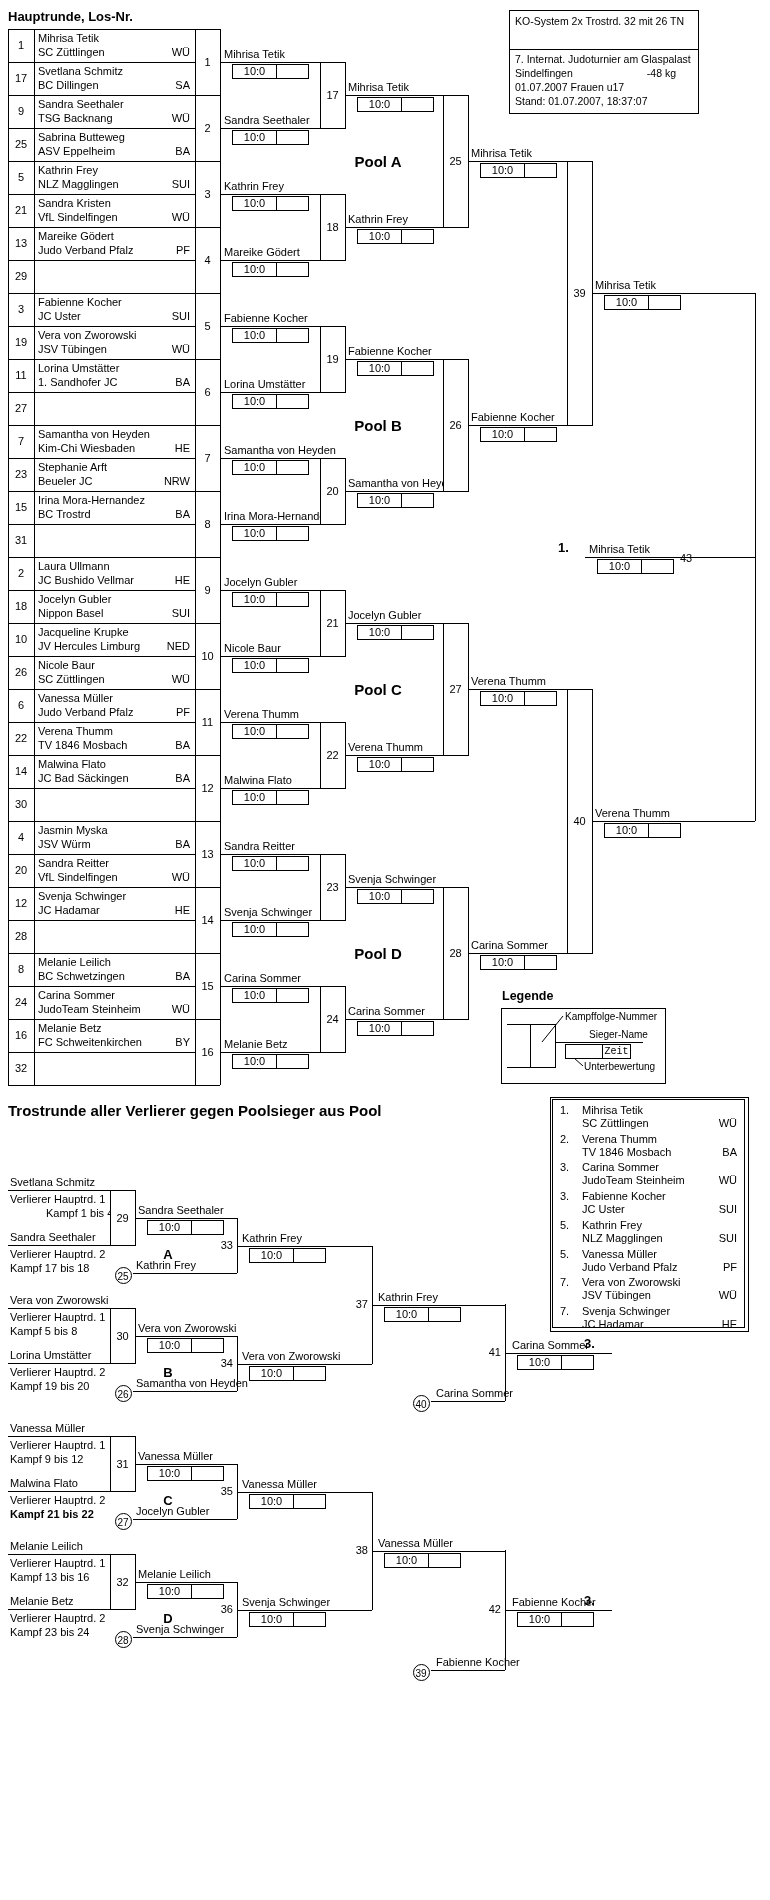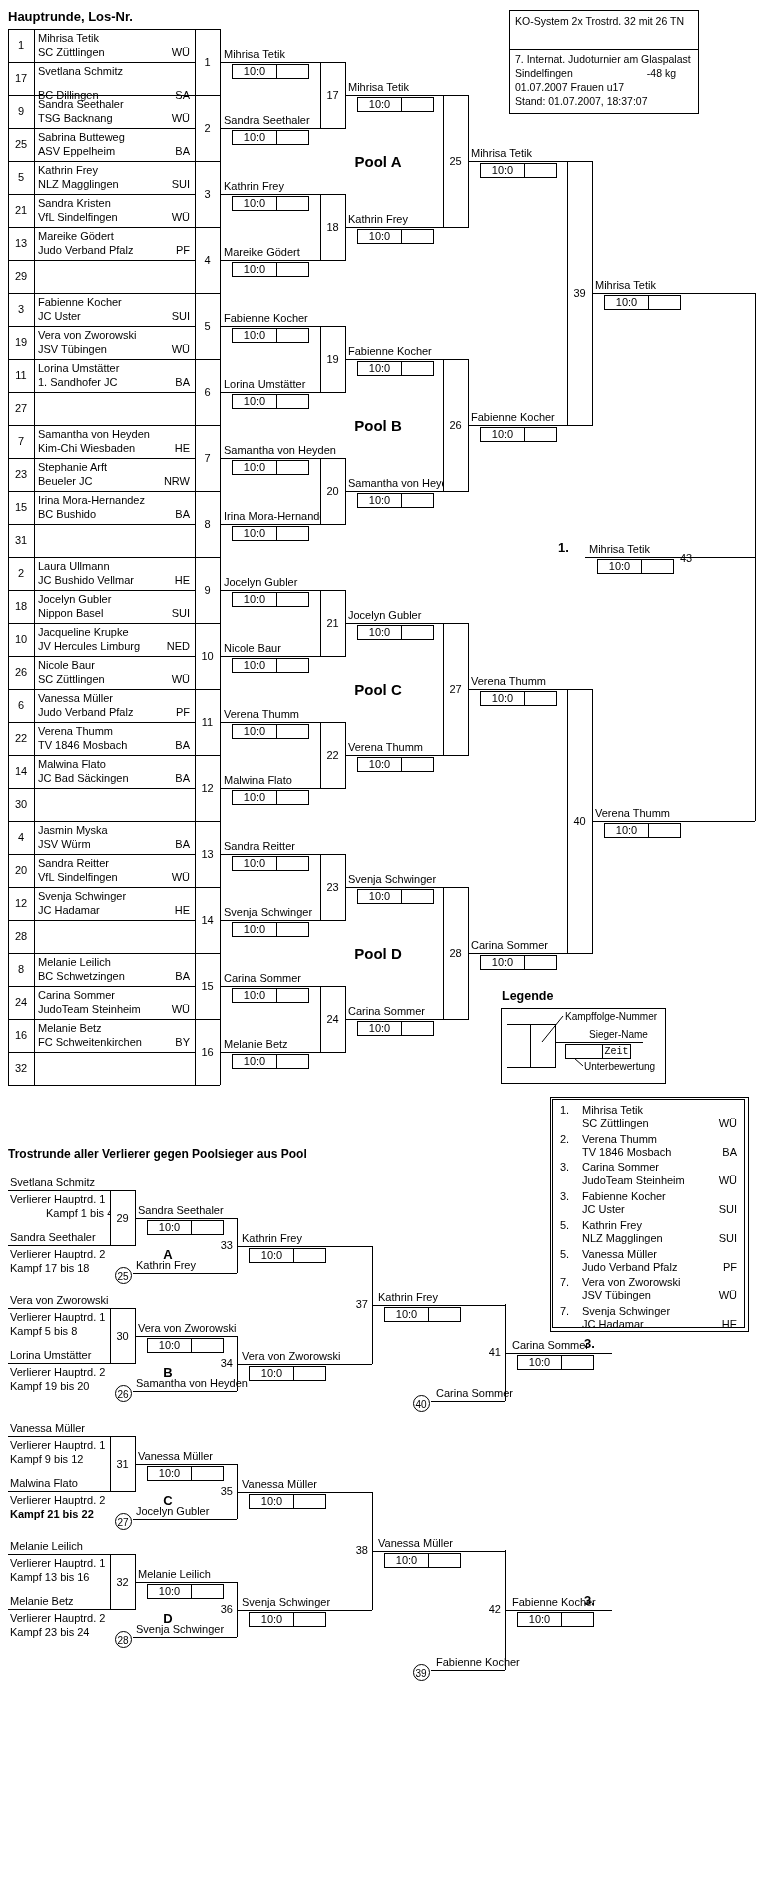--- a/index.html
+++ b/index.html
@@ -35,21 +35,21 @@
     <div class="hdr-line" style="left:5px;top:4px;">KO-System 2x Trostrd. 32 mit 26 TN</div>
   </div>
   <div class="hdr-box" style="left:509px;top:49px;width:188px;height:63px;">
     <div class="hdr-line" style="left:5px;top:3px;">7. Internat. Judoturnier am Glaspalast</div>
     <div class="hdr-line" style="left:5px;top:17px;">Sindelfingen</div>
     <div class="hdr-line" style="right:22px;top:17px;">-48 kg</div>
     <div class="hdr-line" style="left:5px;top:31px;">01.07.2007   Frauen u17</div>
     <div class="hdr-line" style="left:5px;top:45px;">Stand: 01.07.2007, 18:37:07</div>
   </div>
 
-  <div class="t b" style="left:8px;top:1147px;font-size:12px;height:15px;line-height:15px;">Trostrunde aller Verlierer gegen Poolsieger aus Pool</div>
+  <div class="t b" style="left:8px;top:1103px;font-size:15px;height:15px;line-height:15px;">Trostrunde aller Verlierer gegen Poolsieger aus Pool</div>
 
   <div class="t b" style="left:502px;top:989px;font-size:12.5px;height:15px;line-height:15px;">Legende</div>
   <div class="mbox" style="left:501px;top:1008px;width:163px;height:74px;"></div>
   <div class="ln" style="left:507px;top:1024px;width:23px;height:1px;"></div>
   <div class="ln" style="left:507px;top:1067px;width:23px;height:1px;"></div>
   <div class="mbox" style="left:530px;top:1024px;width:24px;height:42px;"></div>
   <svg style="position:absolute;left:530px;top:1008px;" width="135" height="74">
     <line x1="12" y1="34" x2="33" y2="8" stroke="#000" stroke-width="1"></line>
     <line x1="44" y1="50" x2="53" y2="58" stroke="#000" stroke-width="1"></line>
   </svg>
@@ -103,21 +103,21 @@
     <div class="ln" style="left: 8px; top: 1052px; width: 187px; height: 1px;"></div>
     <div class="ln" style="left: 8px; top: 1085px; width: 212px; height: 1px;"></div>
     <div class="t" style="left: 8px; top: 39px; width: 26px; text-align: center;">1</div>
     <div class="t ent-line" style="left: 38px; top: 32px; width: 154px;">Mihrisa Tetik</div>
     <div class="t ent-line ent-flex" style="left: 38px; top: 46px; width: 152px;">
       <span>SC Züttlingen</span>
       <span>WÜ</span>
     </div>
     <div class="t" style="left: 8px; top: 72px; width: 26px; text-align: center;">17</div>
     <div class="t ent-line" style="left: 38px; top: 65px; width: 154px;">Svetlana Schmitz</div>
-    <div class="t ent-line ent-flex" style="left: 38px; top: 89px; width: 152px; gap: 41px;">
+    <div class="t ent-line ent-flex" style="left: 38px; top: 79px; width: 152px; gap: 41px;">
       <span>BC Dillingen</span>
       <span>SA</span>
     </div>
     <div class="t" style="left: 8px; top: 105px; width: 26px; text-align: center;">9</div>
     <div class="t ent-line" style="left: 38px; top: 98px; width: 154px;">Sandra Seethaler</div>
     <div class="t ent-line ent-flex" style="left: 38px; top: 112px; width: 152px;">
       <span>TSG Backnang</span>
       <span>WÜ</span>
     </div>
     <div class="t" style="left: 8px; top: 138px; width: 26px; text-align: center;">25</div>
@@ -182,21 +182,21 @@
     </div>
     <div class="t" style="left: 8px; top: 468px; width: 26px; text-align: center;">23</div>
     <div class="t ent-line" style="left: 38px; top: 461px; width: 154px;">Stephanie Arft</div>
     <div class="t ent-line ent-flex" style="left: 38px; top: 475px; width: 152px;">
       <span>Beueler JC</span>
       <span>NRW</span>
     </div>
     <div class="t" style="left: 8px; top: 501px; width: 26px; text-align: center;">15</div>
     <div class="t ent-line" style="left: 38px; top: 494px; width: 154px;">Irina Mora-Hernandez</div>
     <div class="t ent-line ent-flex" style="left: 38px; top: 508px; width: 152px;">
-      <span>BC Bushido</span>
+      <span>BC Trostrd</span>
       <span>BA</span>
     </div>
     <div class="t" style="left: 8px; top: 534px; width: 26px; text-align: center;">31</div>
     <div class="t ent-line" style="left: 38px; top: 527px; width: 154px;"></div>
     <div class="t ent-line ent-flex" style="left: 38px; top: 541px; width: 152px;">
       <span></span>
       <span></span>
     </div>
     <div class="t" style="left: 8px; top: 567px; width: 26px; text-align: center;">2</div>
     <div class="t ent-line" style="left: 38px; top: 560px; width: 154px;">Laura Ullmann</div>

